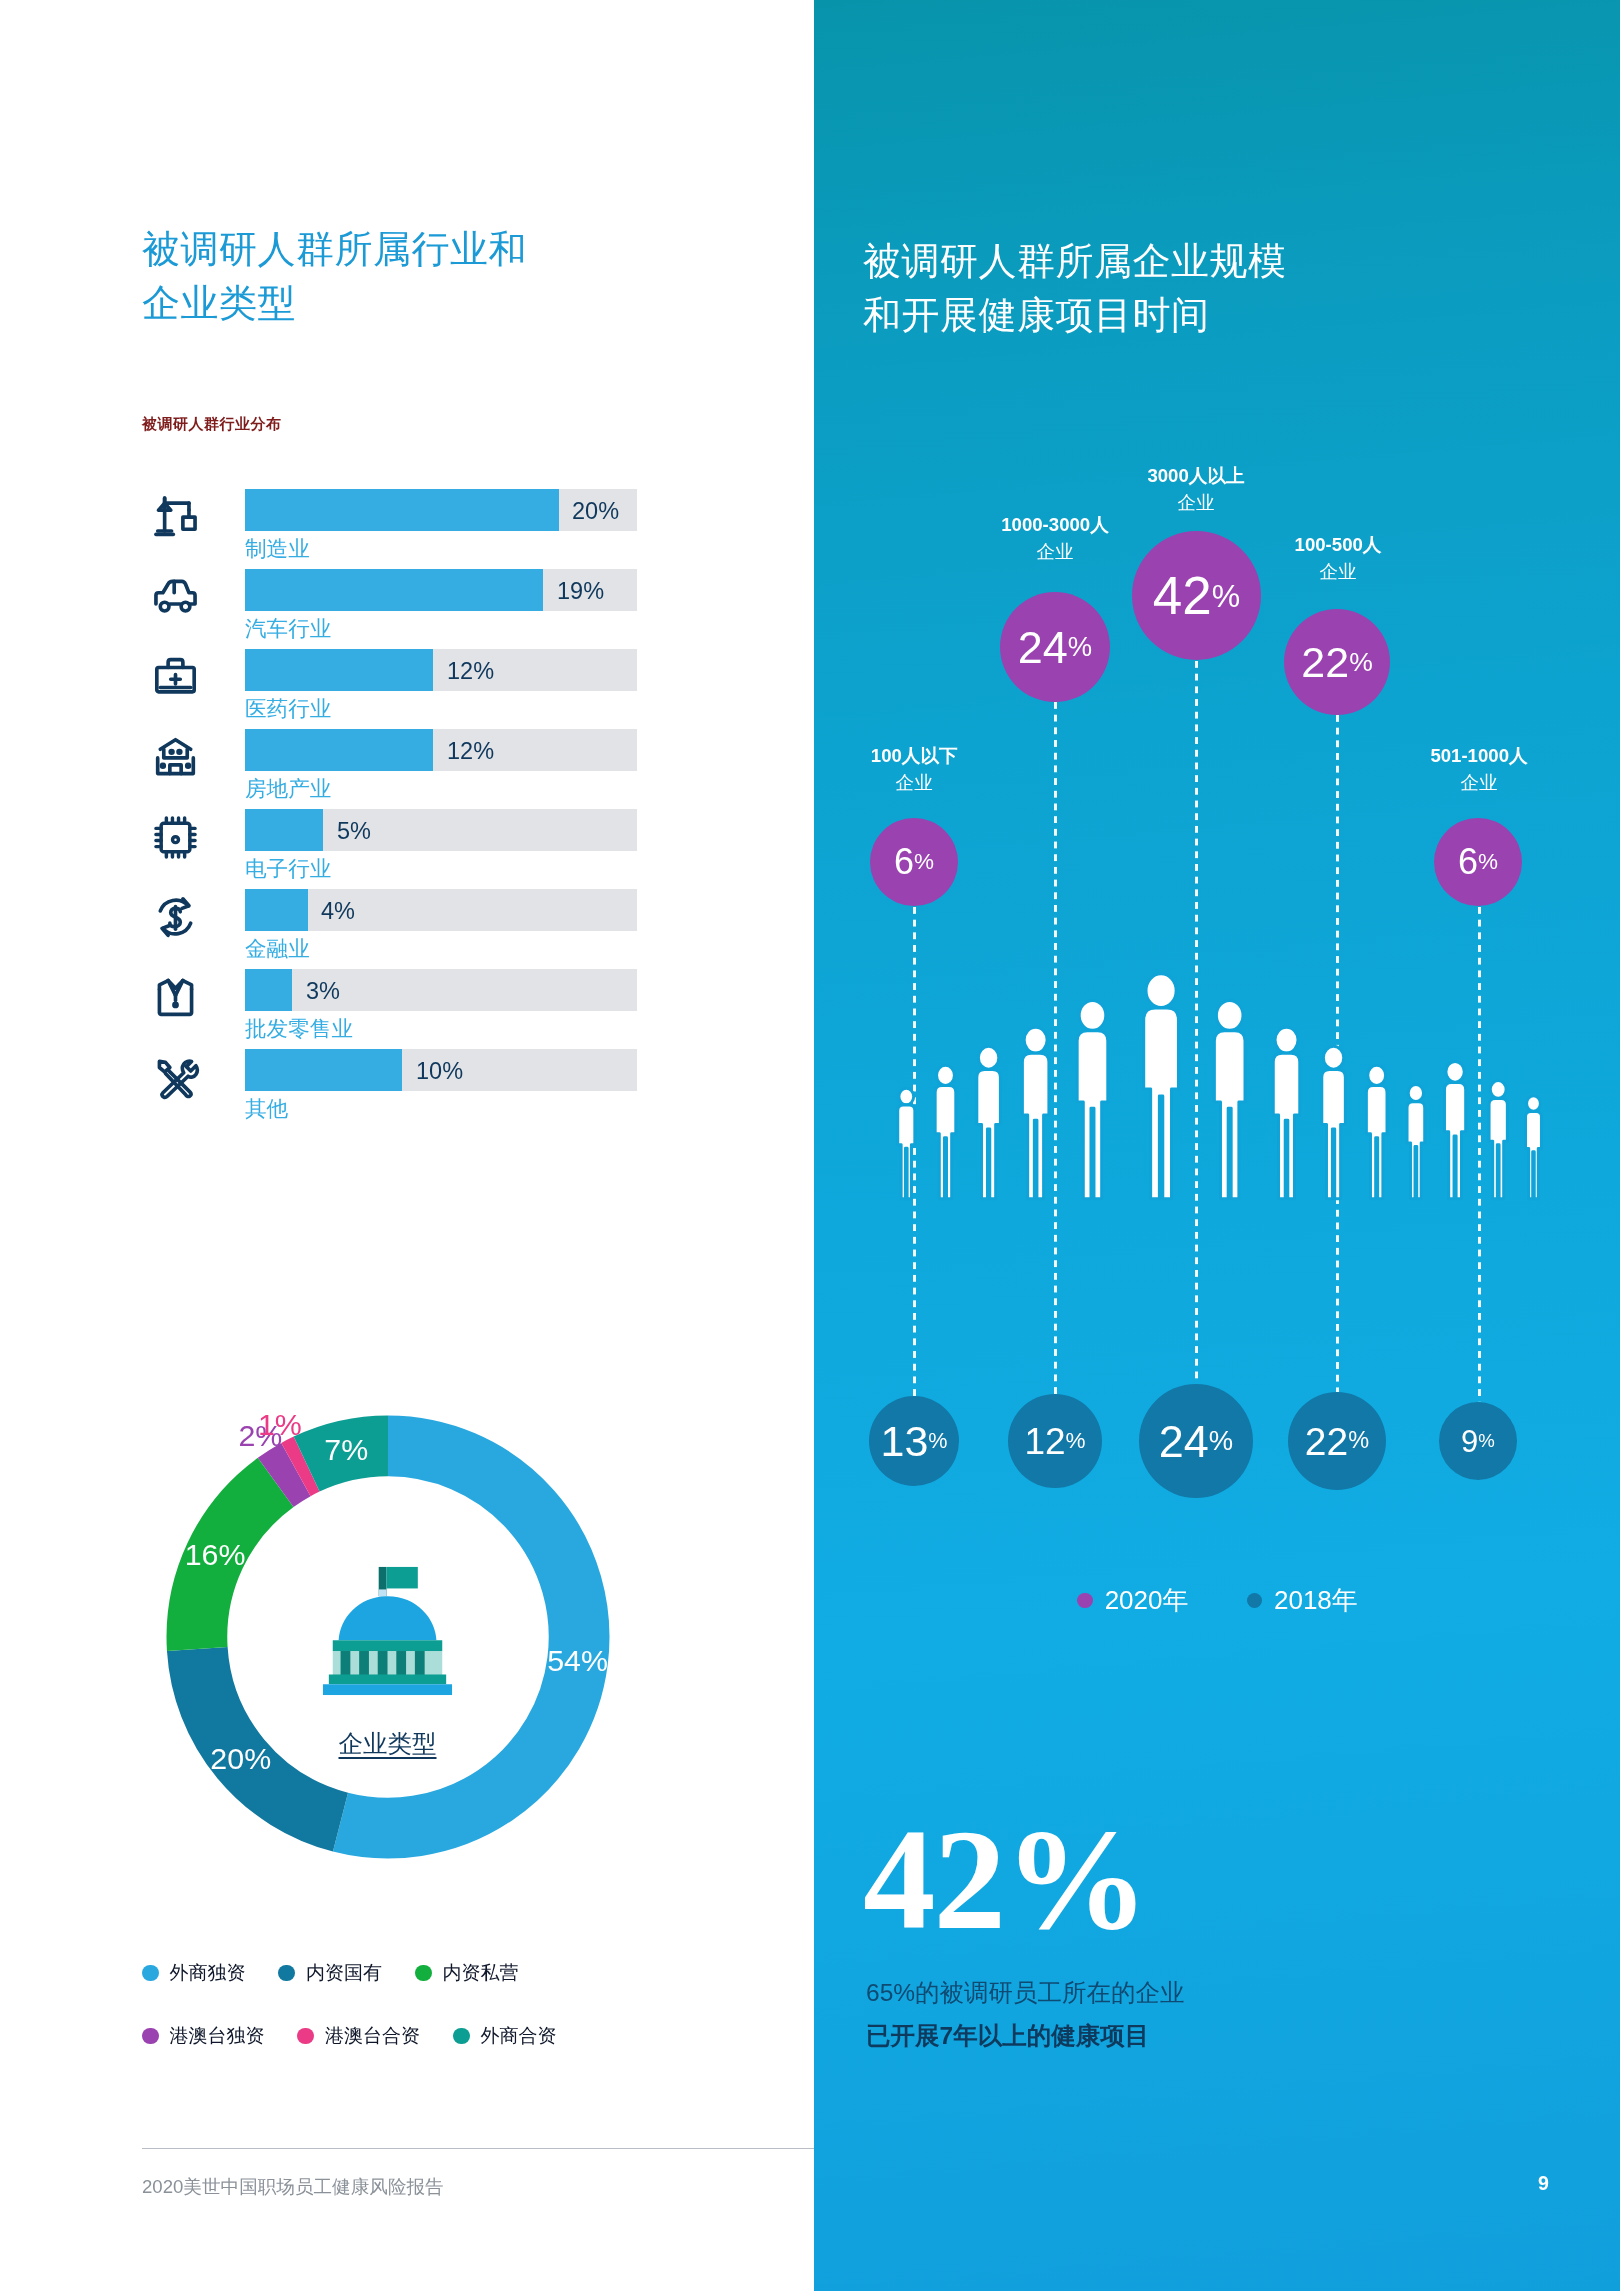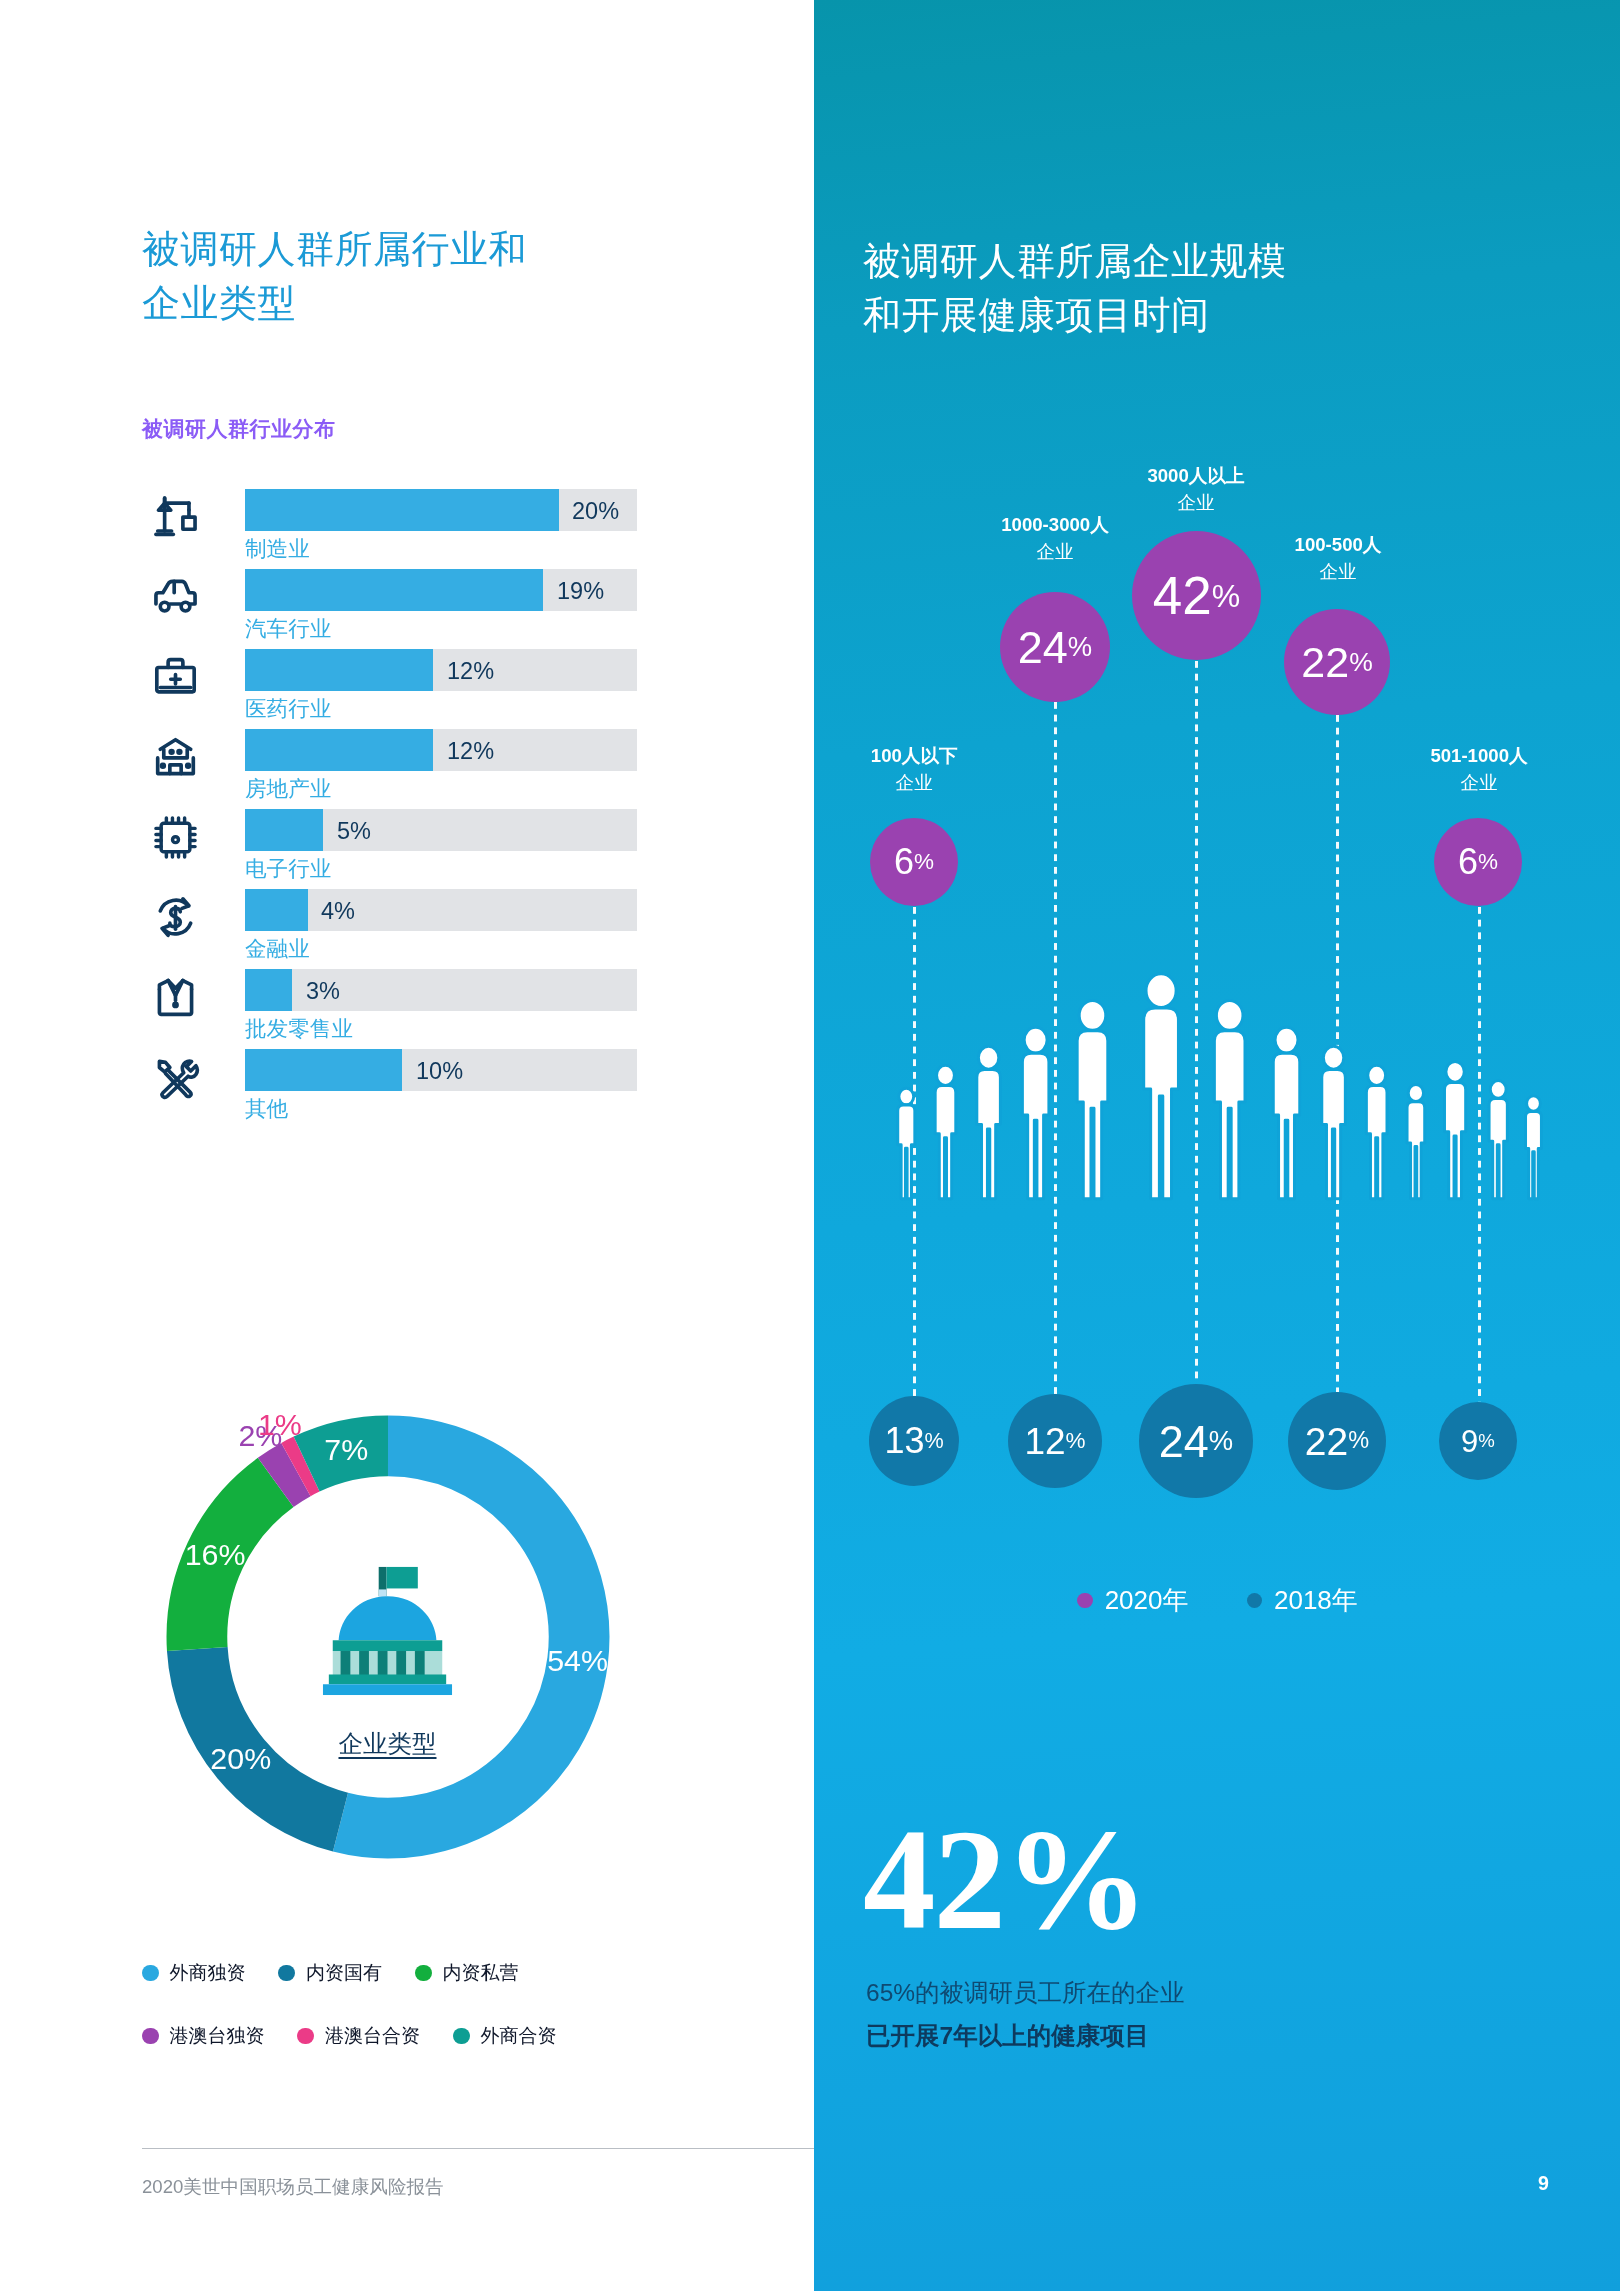--- a/index.html
+++ b/index.html
@@ -21,21 +21,21 @@
 
   .left-title {
     position: absolute; left: 142px; top: 223px;
     width: 588px;
     font-size: 38px; line-height: 1.42;
     color: #1b9ad6; font-weight: 400;
     letter-spacing: 0.5px;
   }
   .section-sub {
     position: absolute; left: 142px; top: 415px;
-    font-size: 21px; font-weight: bold; color: #8b5cf6;
+    font-size: 15px; font-weight: bold; color: #7f1d1d;
     letter-spacing: 0.5px;
   }
 
   
   .bars { position: absolute; left: 142px; top: 485px; width: 598px; }
   .bar-row { position: relative; height: 80px; }
   .bar-icon {
     position: absolute; left: 0; top: 2px;
     width: 67px; height: 61px;
     color: #10385c;
@@ -395,21 +395,21 @@
         <div class="dotted" style="left: 99px; top: 907px; height: 489px;"></div>
         <div class="cap" style="left: -7.8px; top: 743px;">
           <span class="l1">100人以下</span>
           <span class="l2">企业</span>
         </div>
         <div class="bub bub-2020" style="left: 56px; top: 818px; width: 88px; height: 88px; background: rgb(154, 66, 176);">
           <span class="num" style="font-size:36px">6</span>
           <span class="pct" style="font-size:22.5px">%</span>
         </div>
         <div class="bub bub-2018" style="left: 55px; top: 1396px; width: 90px; height: 90px; background: rgb(17, 120, 168);">
-          <span class="num" style="font-size:36px">13</span>
+          <span class="num" style="font-size:43px">13</span>
           <span class="pct" style="font-size:21.6px">%</span>
         </div>
         <div class="dotted" style="left: 240px; top: 702px; height: 692px;"></div>
         <div class="cap" style="left: 133px; top: 512px;">
           <span class="l1">1000-3000人</span>
           <span class="l2">企业</span>
         </div>
         <div class="bub bub-2020" style="left: 186px; top: 592px; width: 110px; height: 110px; background: rgb(154, 66, 176);">
           <span class="num" style="font-size:45px">24</span>
           <span class="pct" style="font-size:27.4px">%</span>

